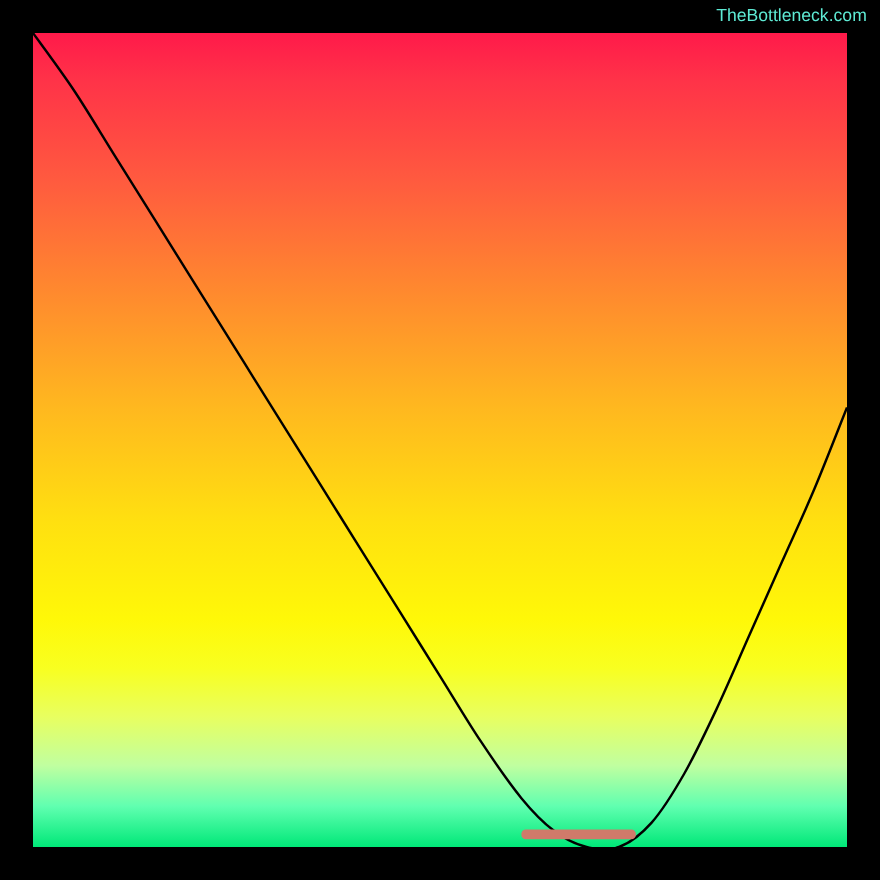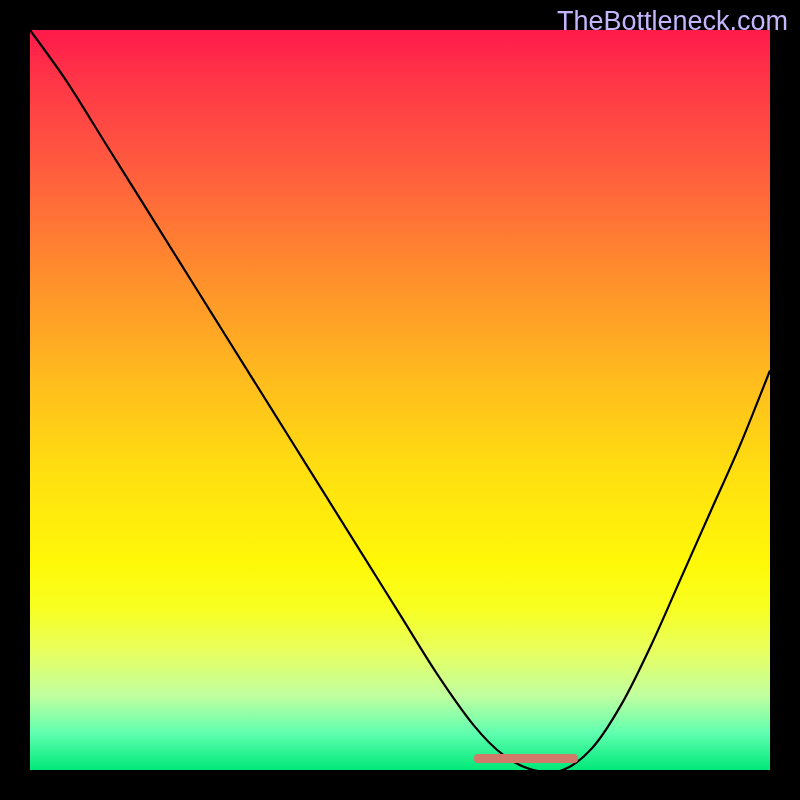--- a/index.html
+++ b/index.html
@@ -8,22 +8,22 @@
     width: 800px;
     height: 800px;
     background: #000;
     position: relative;
     font-family: Arial, sans-serif;
   }
   .watermark {
     position: absolute;
     top: 6px;
     right: 12px;
-    color: #c4b5fd;
-    font-size: 27px;
+    color: #5eead4;
+    font-size: 16px;
     font-weight: 500;
     z-index: 10;
   }
   .plot-area {
     position: absolute;
     left: 30px;
     top: 30px;
     width: 740px;
     height: 740px;
     overflow: hidden;

